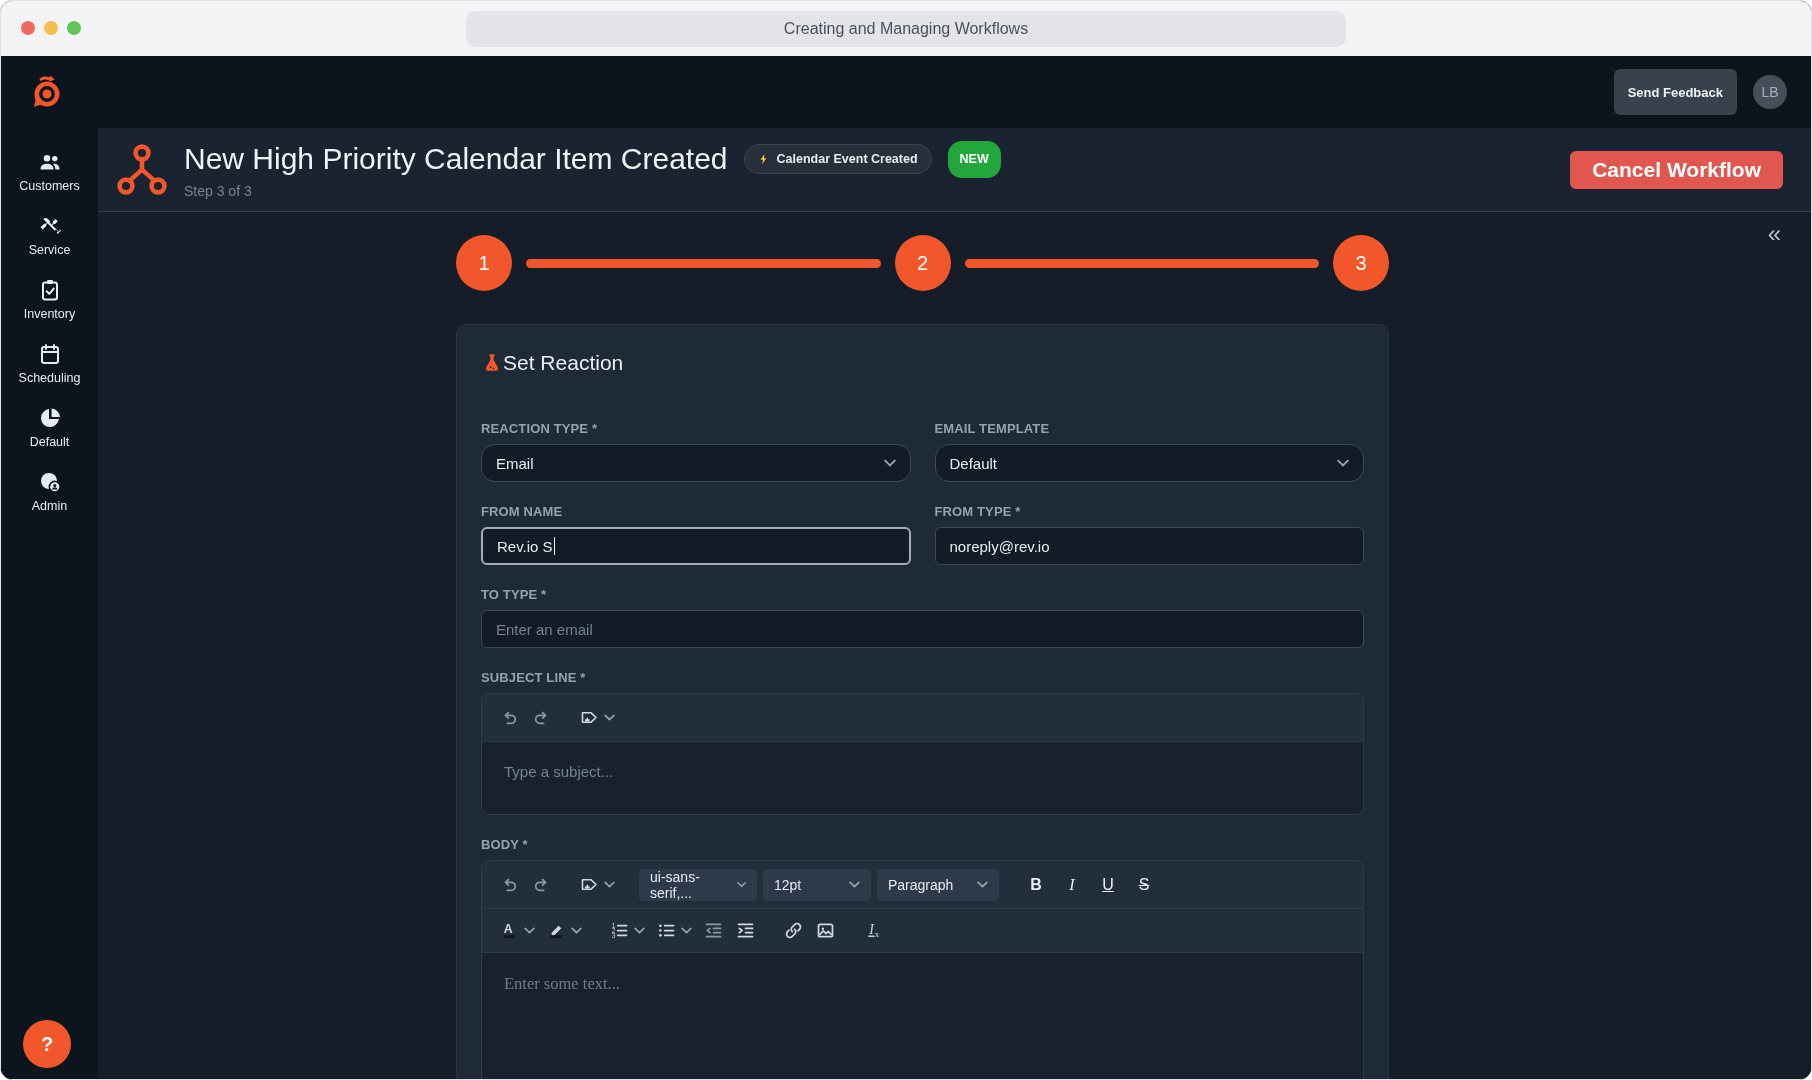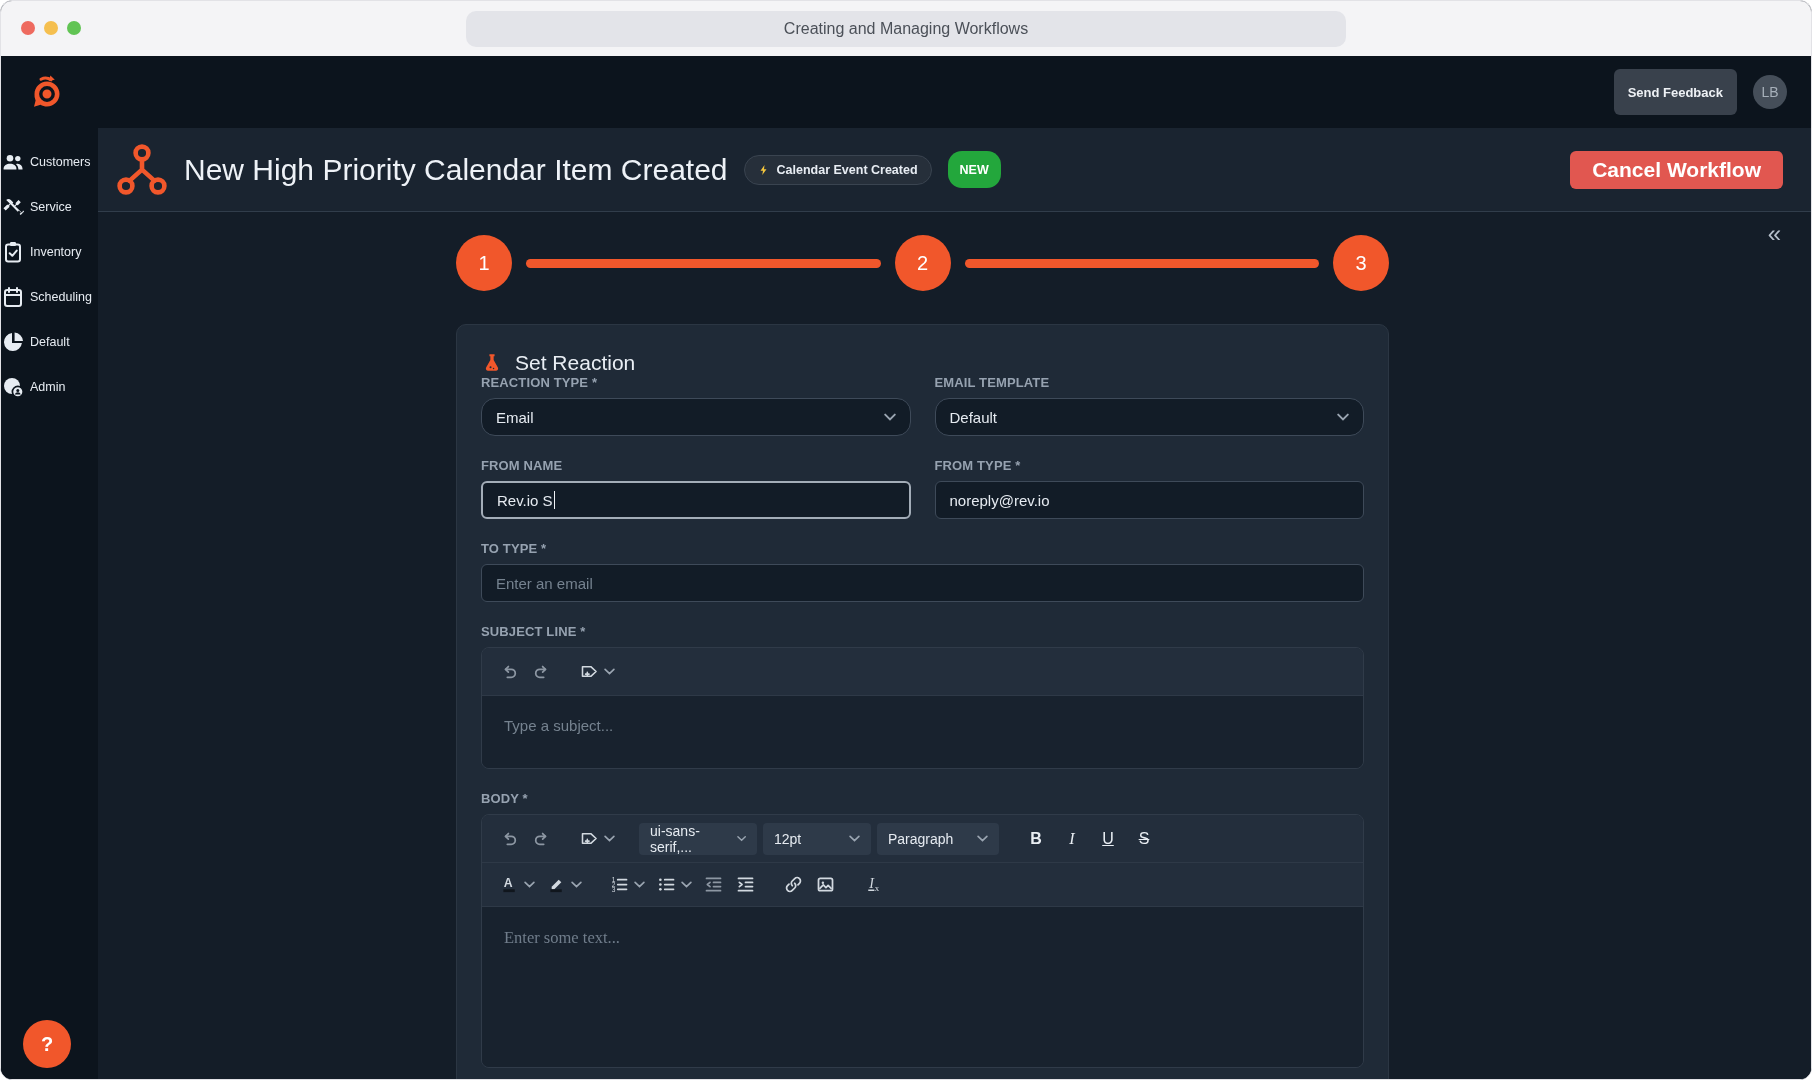--- a/index.html
+++ b/index.html
@@ -22,21 +22,21 @@
 
   
   .app{height:1024px;display:flex;flex-direction:column;background:var(--app)}
   .topbar{height:72px;background:var(--rail);display:flex;align-items:center;flex:0 0 auto;padding:0 24px 0 26px}
   .topbar-right{margin-left:auto;display:flex;align-items:center;gap:16px}
   .feedback-btn{background:#39414c;color:#eef1f5;font-weight:700;font-size:13px;height:46px;padding:0 14px;border-radius:6px;display:flex;align-items:center;cursor:pointer}
   .avatar{width:34px;height:34px;border-radius:50%;background:#454e59;color:#a7b0ba;font-size:14px;display:flex;align-items:center;justify-content:center}
 
   .body-row{flex:1;display:flex;min-height:0}
   .sidebar{width:97px;background:var(--rail);flex:0 0 auto;display:flex;flex-direction:column;align-items:center;padding-top:22px;gap:21px;position:relative}
-  .nav-item{display:flex;flex-direction:row;align-items:center;gap:5px;color:#e7ecf2;font-size:12.5px;width:100%;cursor:pointer}
+  .nav-item{display:flex;flex-direction:column;align-items:center;gap:5px;color:#e7ecf2;font-size:12.5px;width:100%;cursor:pointer}
   .nav-item svg{width:24px;height:24px}
   .help-btn{position:absolute;left:22px;bottom:12px;width:48px;height:48px;border-radius:50%;background:var(--accent);color:#fff;font-size:20px;font-weight:700;display:flex;align-items:center;justify-content:center;cursor:pointer}
 
   .main{flex:1;display:flex;flex-direction:column;min-width:0}
   .page-header{height:84px;background:var(--headerband);border-bottom:1px solid #313d4b;display:flex;align-items:center;gap:16px;padding:0 28px 0 18px;flex:0 0 auto}
   .wf-icon{width:52px;height:56px;flex:0 0 auto}
   .title-wrap{display:flex;flex-direction:column}
   .title-row{display:flex;align-items:center;gap:16px}
   .page-title{font-size:30px;font-weight:500;color:#eef2f7;white-space:nowrap}
   .page-subtitle{font-size:14px;color:#78848f;margin-top:5px}
@@ -48,21 +48,21 @@
   .collapse-btn{position:absolute;top:10px;right:30px;color:#b6c0cb;font-size:24px;line-height:1;cursor:pointer}
   .column{width:933px;margin:23px 0 0 358px}
 
   
   .stepper{display:flex;align-items:center;margin-bottom:33px}
   .step-circle{width:56px;height:56px;border-radius:50%;background:var(--accent);color:#fff;font-size:20px;display:flex;align-items:center;justify-content:center;flex:0 0 auto;cursor:pointer}
   .step-line{flex:1;height:9px;border-radius:5px;background:var(--accent);margin:0 14px}
 
   
   .card{background:var(--card);border:1px solid #2b3643;border-radius:10px;padding:26px 24px 40px;height:900px}
-  .card-title-row{display:flex;align-items:center;gap:12px;}
+  .card-title-row{display:flex;align-items:center;gap:0;margin-bottom:46px}
   .card-title{font-size:21px;font-weight:500;color:#e9eef4}
   .grid2{display:grid;grid-template-columns:1fr 1fr;column-gap:24px;row-gap:22px}
   .full{grid-column:1/-1}
   .field-label{display:block;color:var(--label);font-size:13px;font-weight:700;margin-bottom:8px;letter-spacing:.01em}
   .select{height:38px;background:var(--input);border:1px solid var(--inputborder);border-radius:14px;display:flex;align-items:center;justify-content:space-between;padding:0 14px;color:#e6ebf1;font-size:15px;cursor:pointer}
   .input{height:38px;width:100%;background:var(--input);border:1px solid var(--inputborder);border-radius:6px;display:flex;align-items:center;padding:0 14px;color:#e6ebf1;font-size:15px}
   .input.focused{border:2px solid #a3adb8}
   input.native{height:38px;width:100%;background:var(--input);border:1px solid var(--inputborder);border-radius:6px;padding:0 14px;color:#e6ebf1;font-size:15px;outline:none;font-family:"Liberation Sans",sans-serif}
   input.native::placeholder{color:#75828f}
   .caret{display:inline-block;width:1.5px;height:18px;background:#eef2f6;margin-left:1px;vertical-align:middle}
@@ -189,20 +189,21 @@
             <div class="title-row">
               <span class="page-title">New High Priority Calendar Item Created</span>
               <span class="trigger-badge">
                 <svg width="12" height="14" viewBox="0 0 24 24" fill="#f3c53d">
                     <path d="M13 2L5 13.5h5L8.5 22 17 10.5h-5L13 2z"></path>
                   </svg>
                 <span>Calendar Event Created</span>
               </span>
               <span class="new-badge">NEW</span>
             </div>
+            <span class="page-subtitle">Step 3 of 3</span>
           </div>
           <div class="cancel-btn">Cancel Workflow</div>
         </div>
 
         <div class="content">
           <div class="collapse-btn">«</div>
 
           <div class="column">
 
             <div class="stepper">

